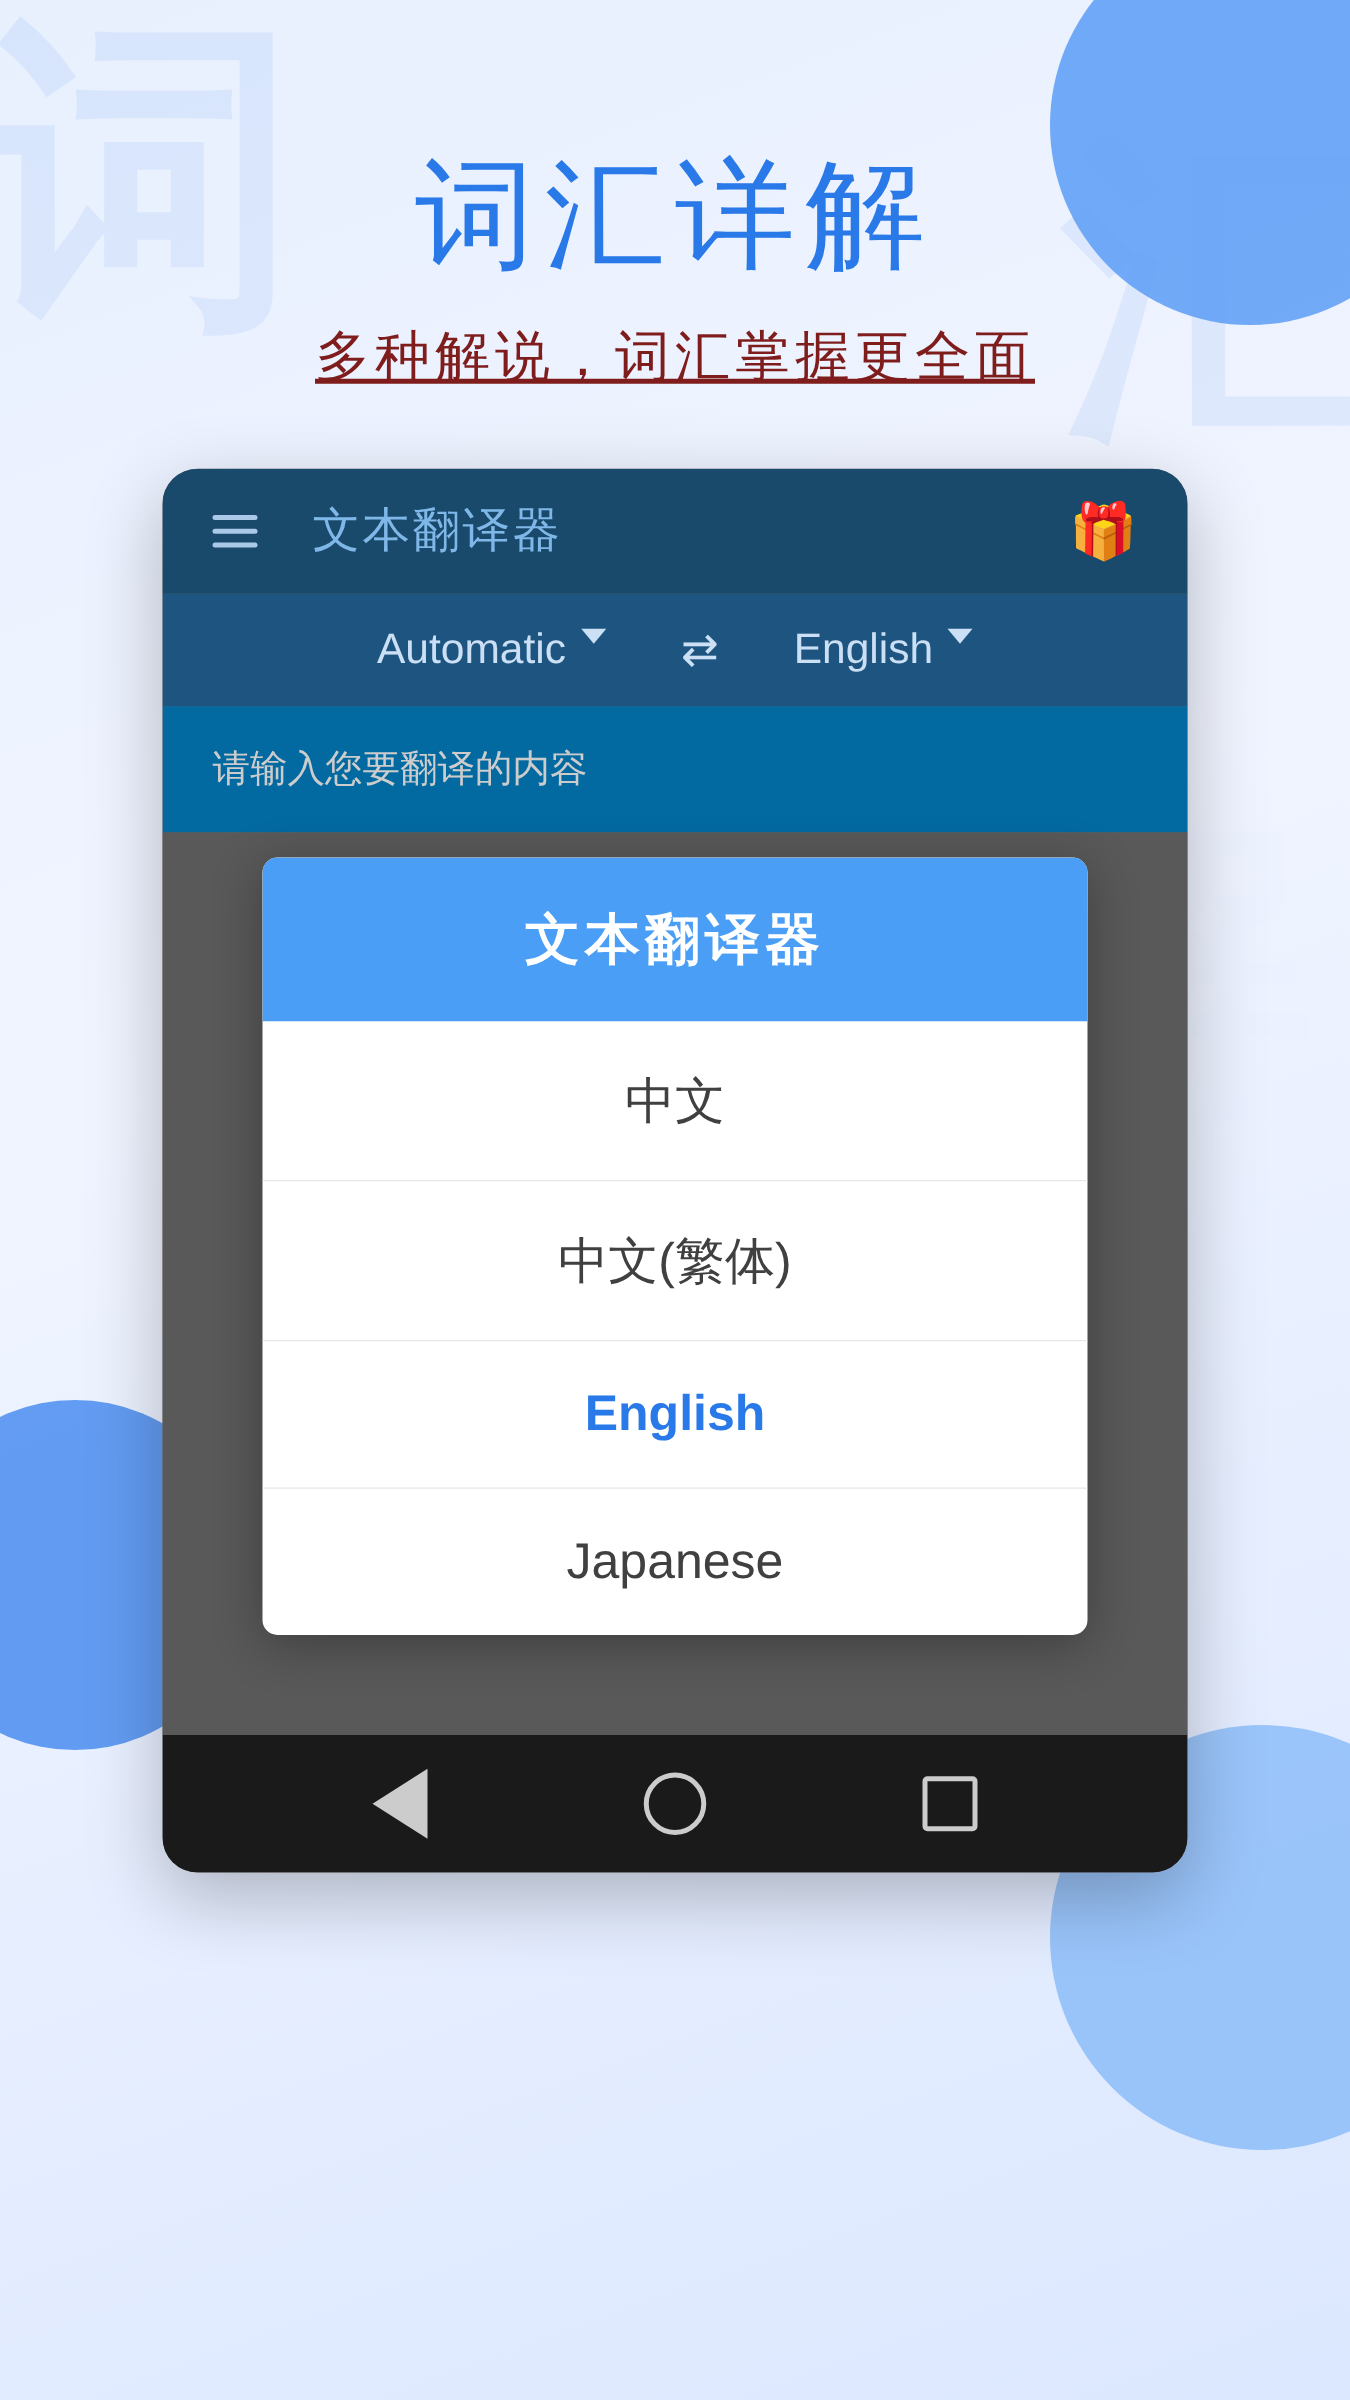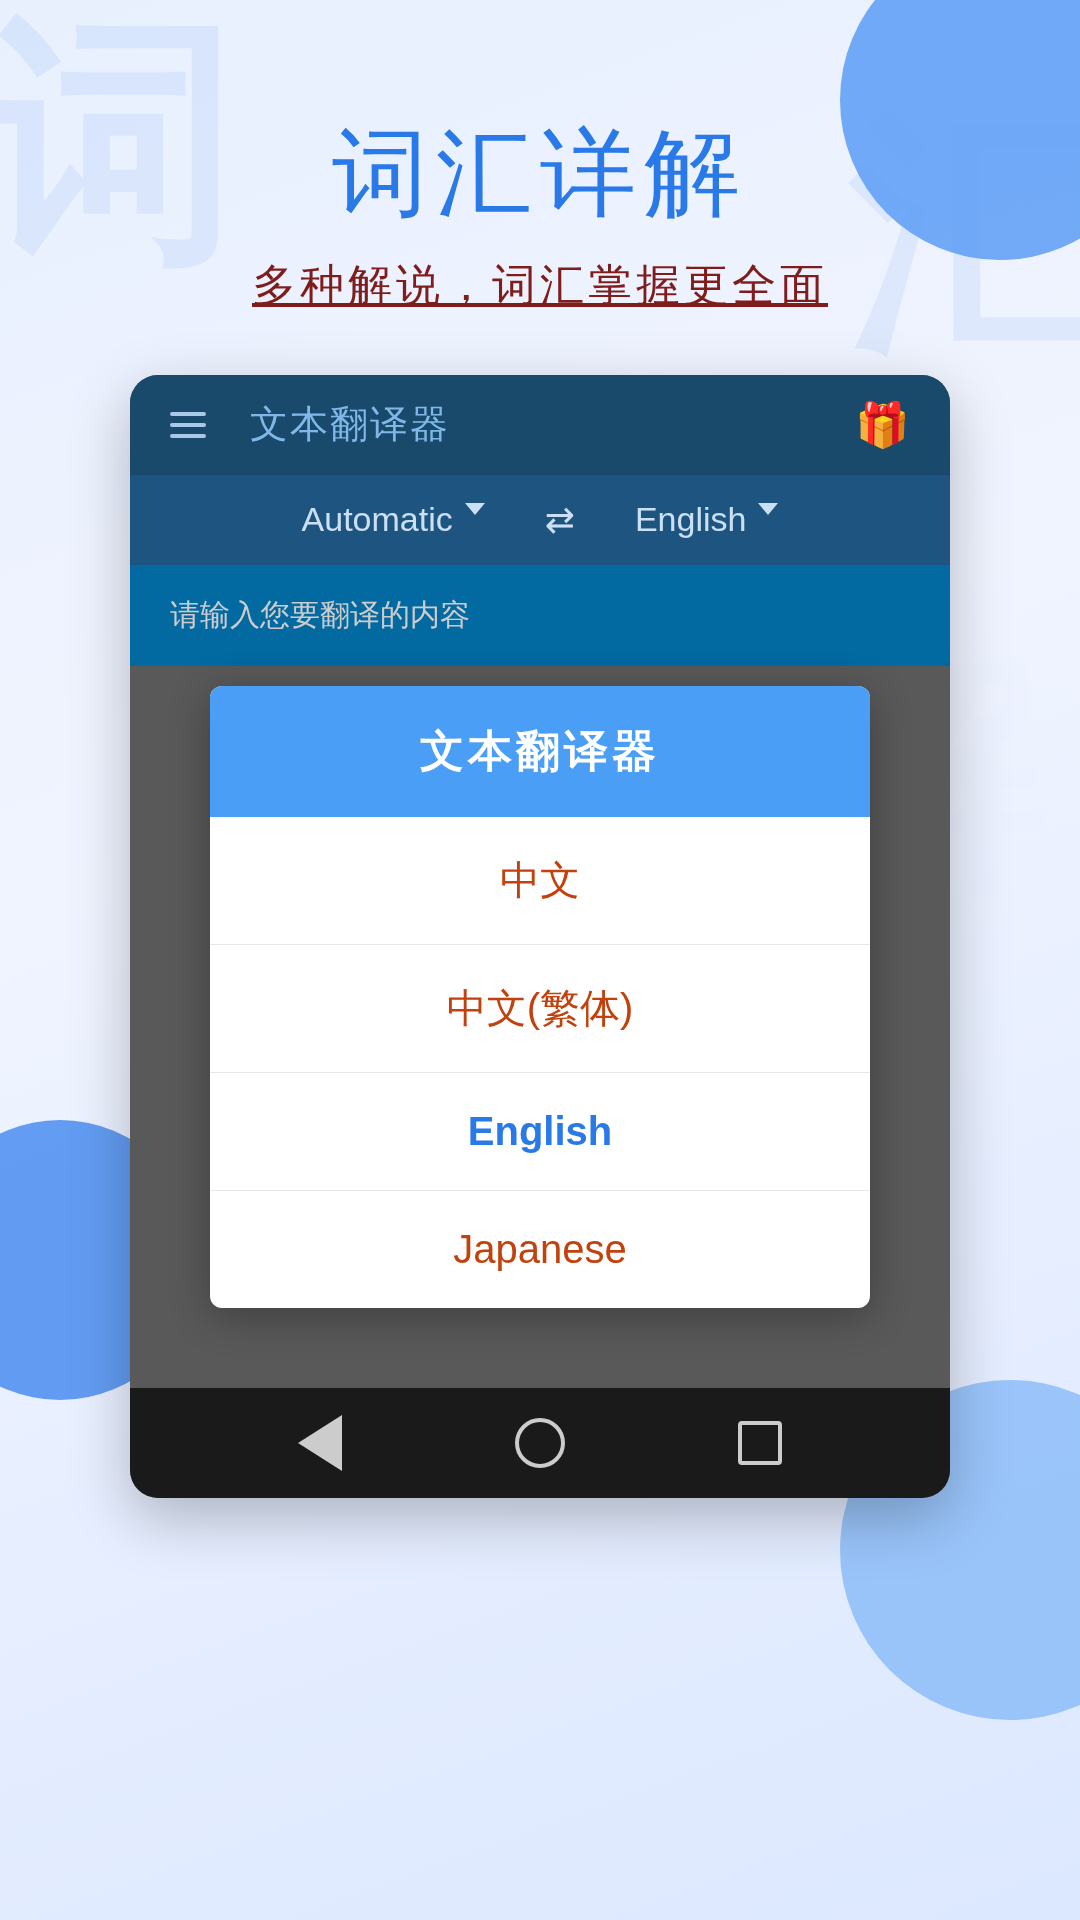--- a/index.html
+++ b/index.html
@@ -213,21 +213,21 @@
       font-weight: 600;
       letter-spacing: 4px;
     }
     .dialog-list {
       list-style: none;
     }
     .dialog-list li {
       text-align: center;
       padding: 36px 0;
       font-size: 40px;
-      color: #c2410c;
+      color: #404040;
       border-bottom: 1px solid #e8e8e8;
       cursor: pointer;
     }
     .dialog-list li:last-child {
       border-bottom: none;
     }
     .dialog-list li.selected {
       color: #2979e8;
       font-weight: 600;
     }

